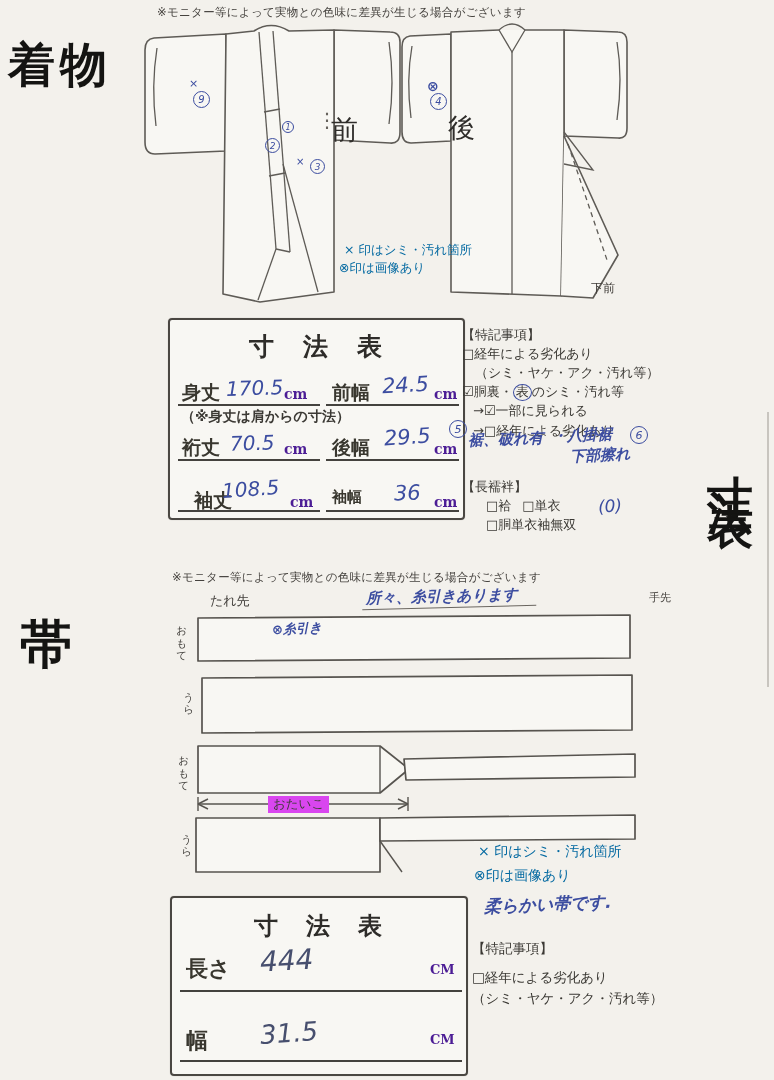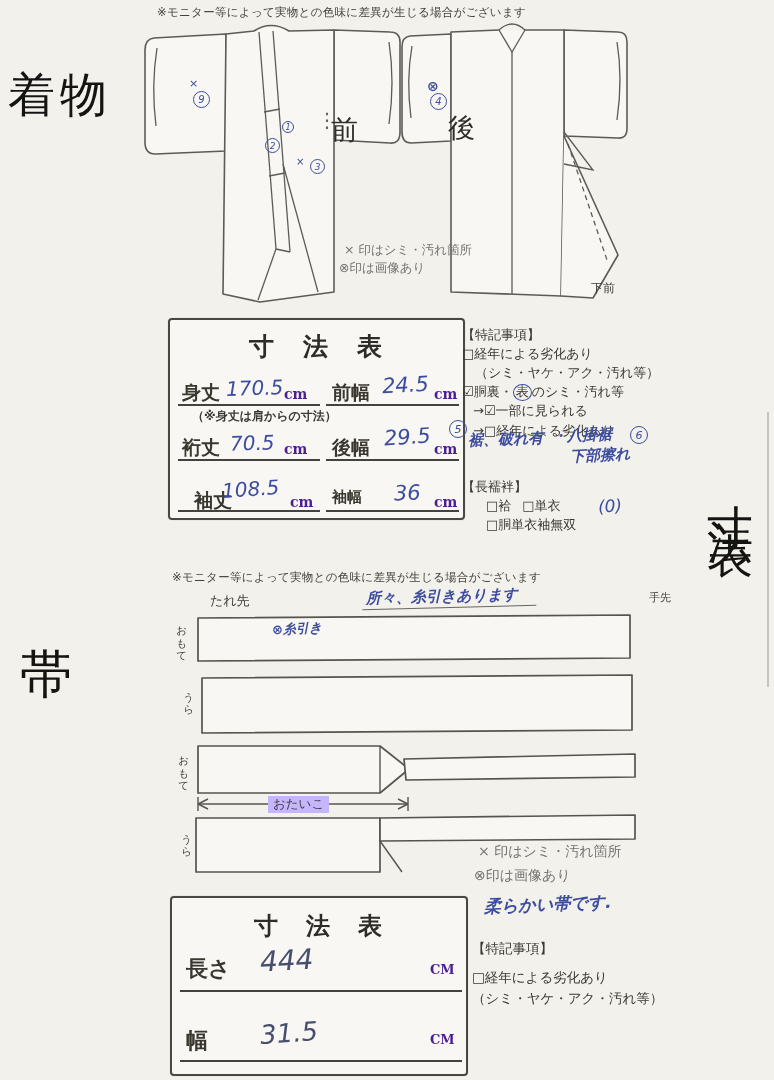--- a/index.html
+++ b/index.html
@@ -5,21 +5,21 @@
   * { margin:0; padding:0; box-sizing:border-box; }
   html,body { width:774px; height:1080px; }
   body {
     position:relative;
     background:#f3f1ec;
     font-family:"DejaVu Sans", sans-serif;
     color:#3c3a36;
     overflow:hidden;
   }
   .abs { position:absolute; }
-  .big-label { font-family:"DejaVu Serif", serif; font-weight:normal; color:#141412; letter-spacing:5px;margin-top:30px; }
+  .big-label { font-family:"DejaVu Serif", serif; font-weight:bold; color:#141412; letter-spacing:5px; }
   .note-sm { font-size:11.5px; color:#45423e; letter-spacing:0.3px; }
   .hand { color:#3c4da0; font-style:italic; }
   .hand-dark { color:#474f6e; font-style:italic; }
   .vert { writing-mode:vertical-rl; text-orientation:upright; }
   .cnum {
     border:1.6px solid #3c4da0; color:#3c4da0; border-radius:50%;
     display:flex; align-items:center; justify-content:center;
     font-style:italic; background:transparent;
   }
   .circ-char {
@@ -32,21 +32,21 @@
   }
   .tbl-title { position:absolute; width:100%; text-align:center; font-family:"DejaVu Serif", serif; font-weight:bold; color:#2e2c29; }
   .tlabel { position:absolute; font-family:"DejaVu Serif", serif; font-weight:bold; color:#39372f; }
   .tunit { position:absolute; font-family:"DejaVu Serif", serif; font-weight:bold; color:#4c1d95; }
   .tval { position:absolute; }
   .uline { position:absolute; border-bottom:2px solid #44423e; }
   .notes-col { font-size:13px; line-height:1.47; color:#3b3934; }
   .notes-col > div { white-space:nowrap; }
   svg { position:absolute; }
   .diagram-label { font-family:"DejaVu Serif", serif; color:#2f2d2a; }
-  .legend { font-size:12.5px; color:#737373; }
+  .legend { font-size:12.5px; color:#0369a1; }
   .obi-row-label { font-size:10.5px; color:#3f3d39; letter-spacing:1px; }
 </style>
 </head>
 <body>
 
 <div class="abs note-sm" style="left:157px; top:5px;">※モニター等によって実物との色味に差異が生じる場合がございます</div>
 
 <div class="abs big-label" style="left:8px; top:34px; font-size:47px;">着物</div>
 
 <svg style="left:138px; top:24px;" width="270" height="282" viewBox="0 0 270 282">
@@ -107,21 +107,21 @@
   <div class="tbl-title" style="top:10px; font-size:25px; letter-spacing:2px;">寸　法　表</div>
 
   <span class="tlabel" style="left:12px; top:60px; font-size:19px;">身丈</span>
   <span class="tval hand" style="left:56px; top:56px; font-size:20px; transform:rotate(-2deg);">170.5</span>
   <span class="tunit" style="left:114px; top:66px; font-size:14px;">cm</span>
   <div class="uline" style="left:8px; top:84px; width:142px;"></div>
   <span class="tlabel" style="left:162px; top:60px; font-size:19px;">前幅</span>
   <span class="tval hand" style="left:212px; top:53px; font-size:21px; transform:rotate(-3deg);">24.5</span>
   <span class="tunit" style="left:264px; top:66px; font-size:14px;">cm</span>
   <div class="uline" style="left:156px; top:84px; width:133px;"></div>
-  <div class="abs" style="left:22px; top:88px; font-size:12px; color:#3b3934; font-weight:bold;">（※身丈は肩からの寸法）</div>
+  <div class="abs" style="left:11px; top:88px; font-size:14px; color:#3b3934; font-weight:bold;">（※身丈は肩からの寸法）</div>
 
   <span class="tlabel" style="left:12px; top:115px; font-size:19px;">裄丈</span>
   <span class="tval hand" style="left:60px; top:111px; font-size:20px; transform:rotate(-2deg);">70.5</span>
   <span class="tunit" style="left:114px; top:121px; font-size:14px;">cm</span>
   <div class="uline" style="left:8px; top:139px; width:142px;"></div>
   <span class="tlabel" style="left:162px; top:115px; font-size:19px;">後幅</span>
   <span class="tval hand" style="left:214px; top:105px; font-size:21px; transform:rotate(-4deg);">29.5</span>
   <span class="tunit" style="left:264px; top:121px; font-size:14px;">cm</span>
   <div class="uline" style="left:156px; top:139px; width:133px;"></div>
 
@@ -184,21 +184,21 @@
   </g>
 </svg>
 
 <span class="abs vert obi-row-label" style="left:175px; top:618px;">おもて</span>
 <span class="abs vert obi-row-label" style="left:182px; top:684px;">うら</span>
 <span class="abs vert obi-row-label" style="left:177px; top:748px;">おもて</span>
 <span class="abs vert obi-row-label" style="left:180px; top:826px;">うら</span>
 
 <span class="abs hand" style="left:272px; top:620px; font-size:13px; font-weight:bold; transform:rotate(-3deg);">⊗糸引き</span>
 
-<span class="abs" style="left:268px; top:796px; font-size:12.5px; color:#3e3b37; background:#c4b5fd; padding:0 5px;">おたいこ</span>
+<span class="abs" style="left:268px; top:796px; font-size:12.5px; color:#3e3b37; background:#d946ef; padding:0 5px;">おたいこ</span>
 
 <div class="abs legend" style="left:478px; top:843px; font-size:14px;">× 印はシミ・汚れ箇所</div>
 <div class="abs legend" style="left:474px; top:867px; font-size:14px;">⊗印は画像あり</div>
 
 <div class="tbl" style="left:170px; top:896px; width:298px; height:180px;">
   <div class="tbl-title" style="top:12px; font-size:24px; letter-spacing:2px;">寸　法　表</div>
   <span class="tlabel" style="left:14px; top:56px; font-size:22px;">長さ</span>
   <span class="tval hand-dark" style="left:88px; top:46px; font-size:28px; transform:rotate(-3deg);">444</span>
   <span class="tunit" style="left:258px; top:64px; font-size:13px;">CM</span>
   <div class="uline" style="left:8px; top:92px; width:282px;"></div>

